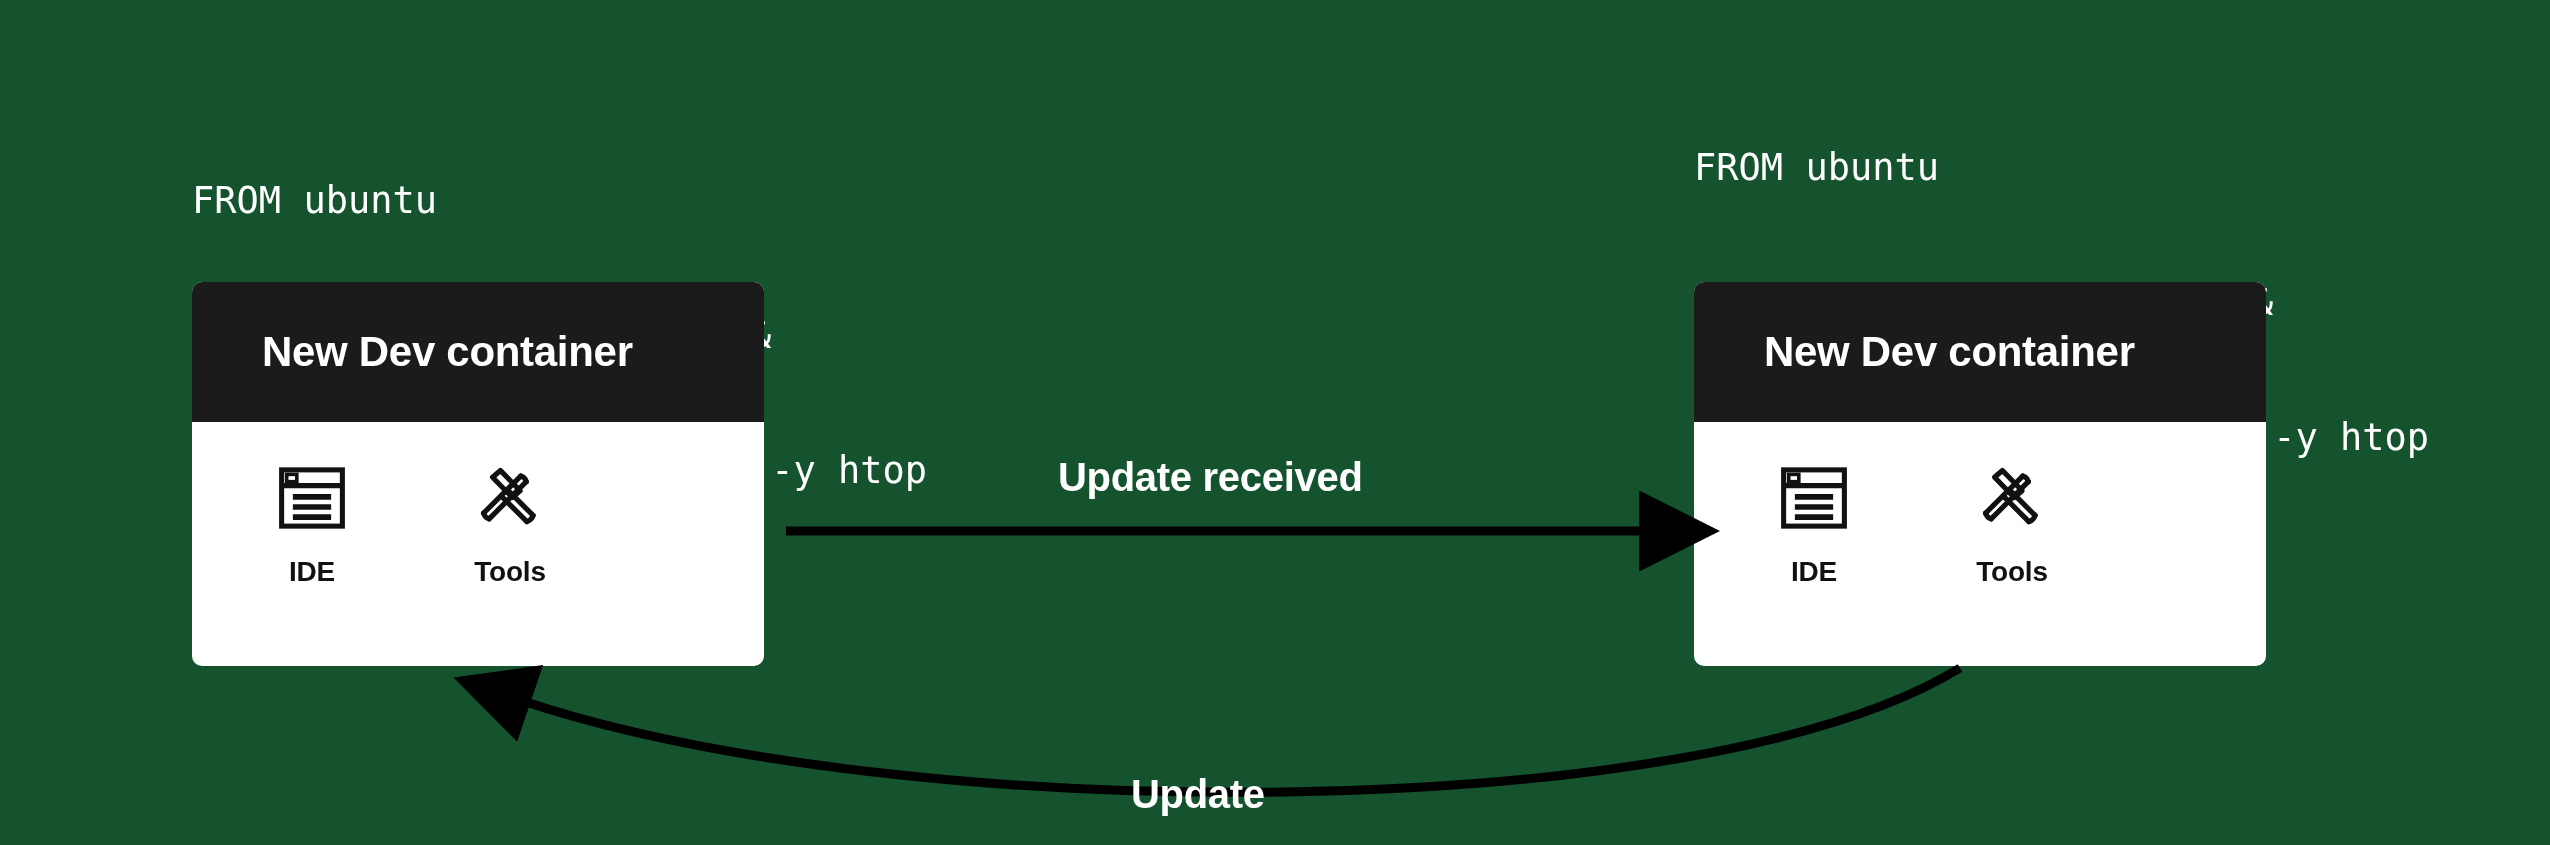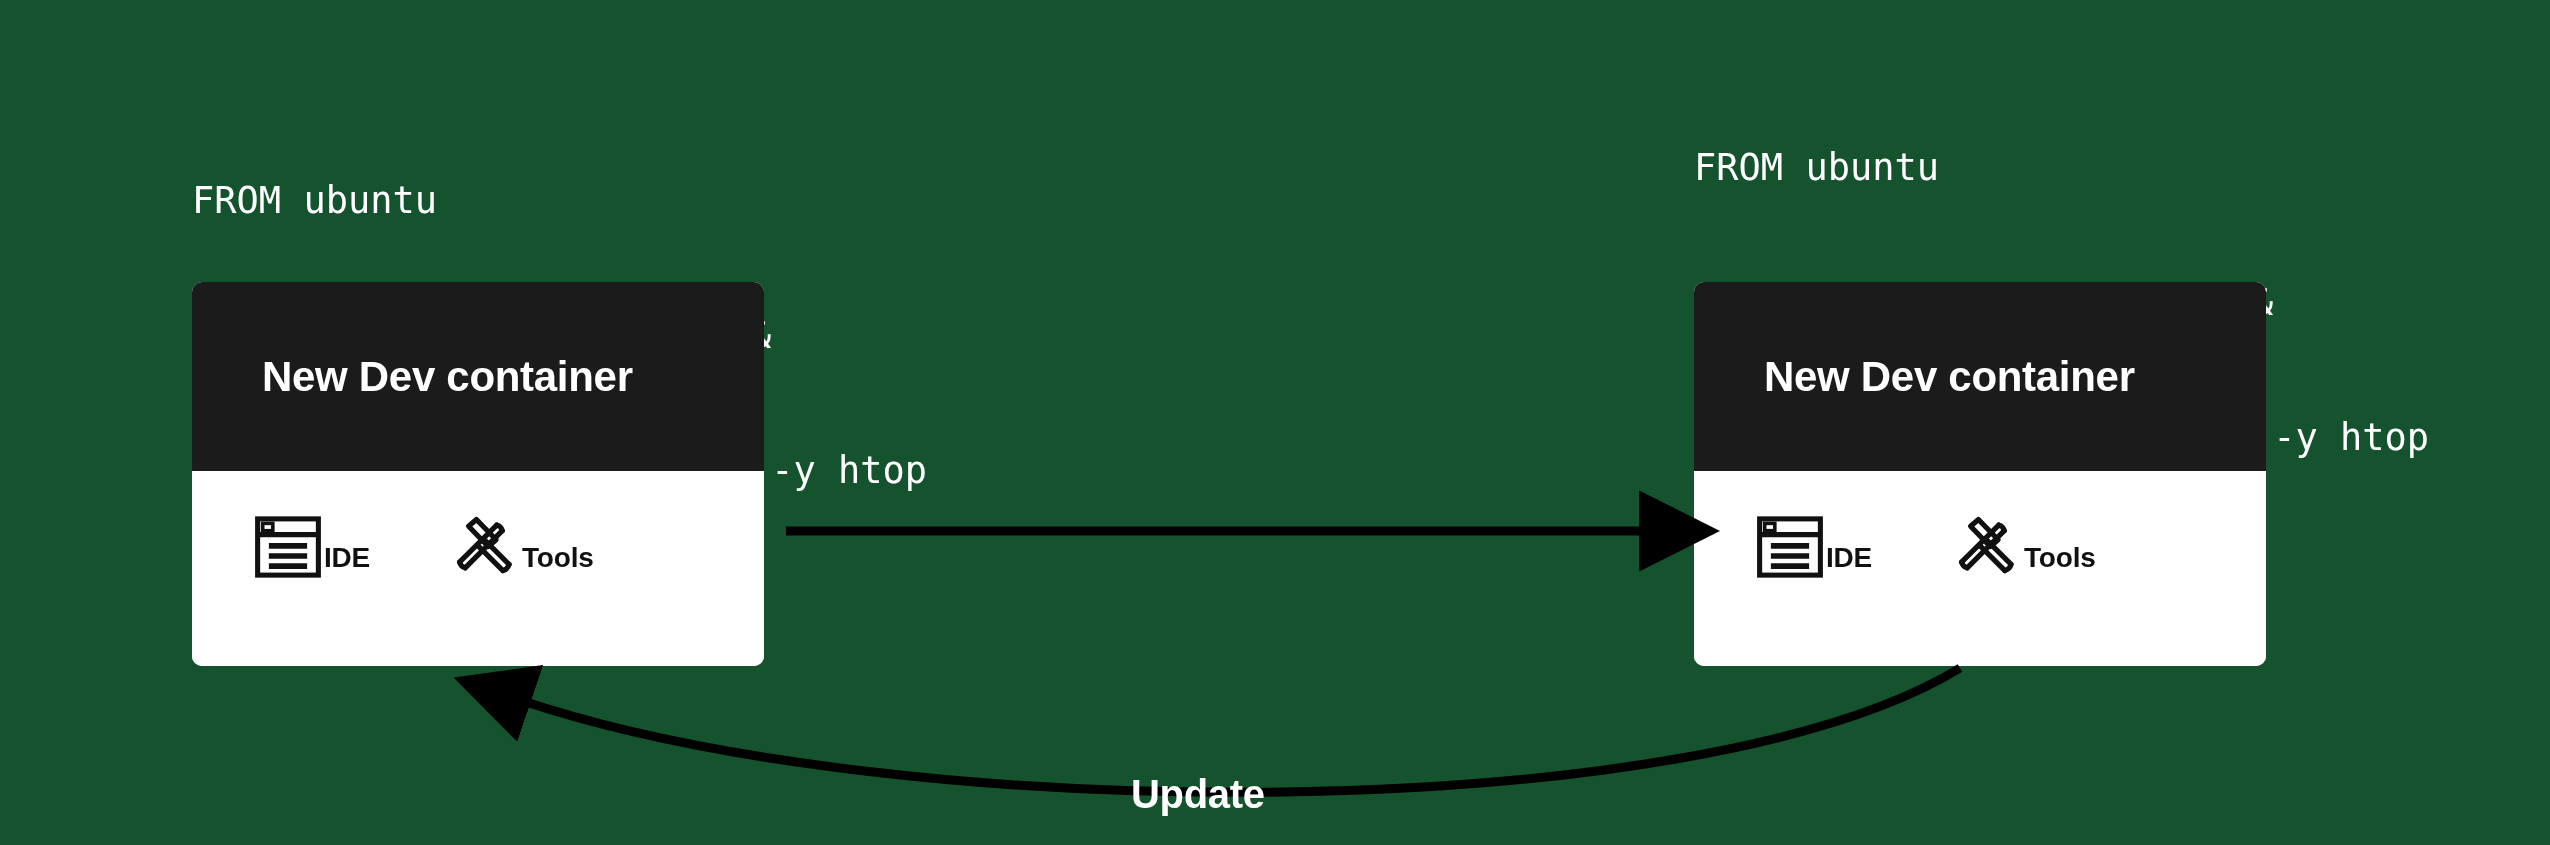--- a/index.html
+++ b/index.html
@@ -40,21 +40,21 @@
     height: 384px;
     border-radius: 10px;
     background: #ffffff;
     overflow: hidden;
     box-shadow: 0 0 0 0 rgba(0,0,0,0);
   }
   #card-left  { left: 192px;  top: 282px; }
   #card-right { left: 1694px; top: 282px; }
 
   .card-header {
-    height: 189px;
+    height: 140px;
     background: #1b1b1b;
     display: flex;
     align-items: center;
     padding-left: 70px;
     box-sizing: border-box;
   }
   .card-header-title {
     color: #ffffff;
     font-size: 42px;
     font-weight: bold;
@@ -68,21 +68,21 @@
     display: flex;
     align-items: flex-start;
     justify-content: flex-start;
     padding-left: 60px;
     padding-top: 40px;
     box-sizing: border-box;
     gap: 78px;
   }
   .app-tile {
     display: flex;
-    flex-direction: row;
+    flex-direction: column;
     align-items: center;
     width: 120px;
   }
   .app-icon {
     width: 72px;
     height: 72px;
     display: block;
   }
   .app-label {
     margin-top: 22px;
@@ -226,15 +226,16 @@
       <marker id="arrowhead-curve" markerWidth="9" markerHeight="9" refX="1.2" refY="4.5" orient="auto" markerUnits="strokeWidth">
         <path d="M0,0 L9,4.5 L0,9 Z" fill="#000000"></path>
       </marker>
     </defs>
 
     <line x1="786" y1="531" x2="1650" y2="531" stroke="#000000" stroke-width="9" marker-end="url(#arrowhead-right)"></line>
 
     <path d="M 1960 668 C 1700 828, 900 828, 520 700" fill="none" stroke="#000000" stroke-width="9" stroke-linecap="butt" marker-end="url(#arrowhead-curve)"></path>
   </svg>
 
+  <div id="label-update" class="arrow-label">Update received</div>
   <div id="label-replace" class="arrow-label">Update</div>
 
 </div>
 
 </body></html>

